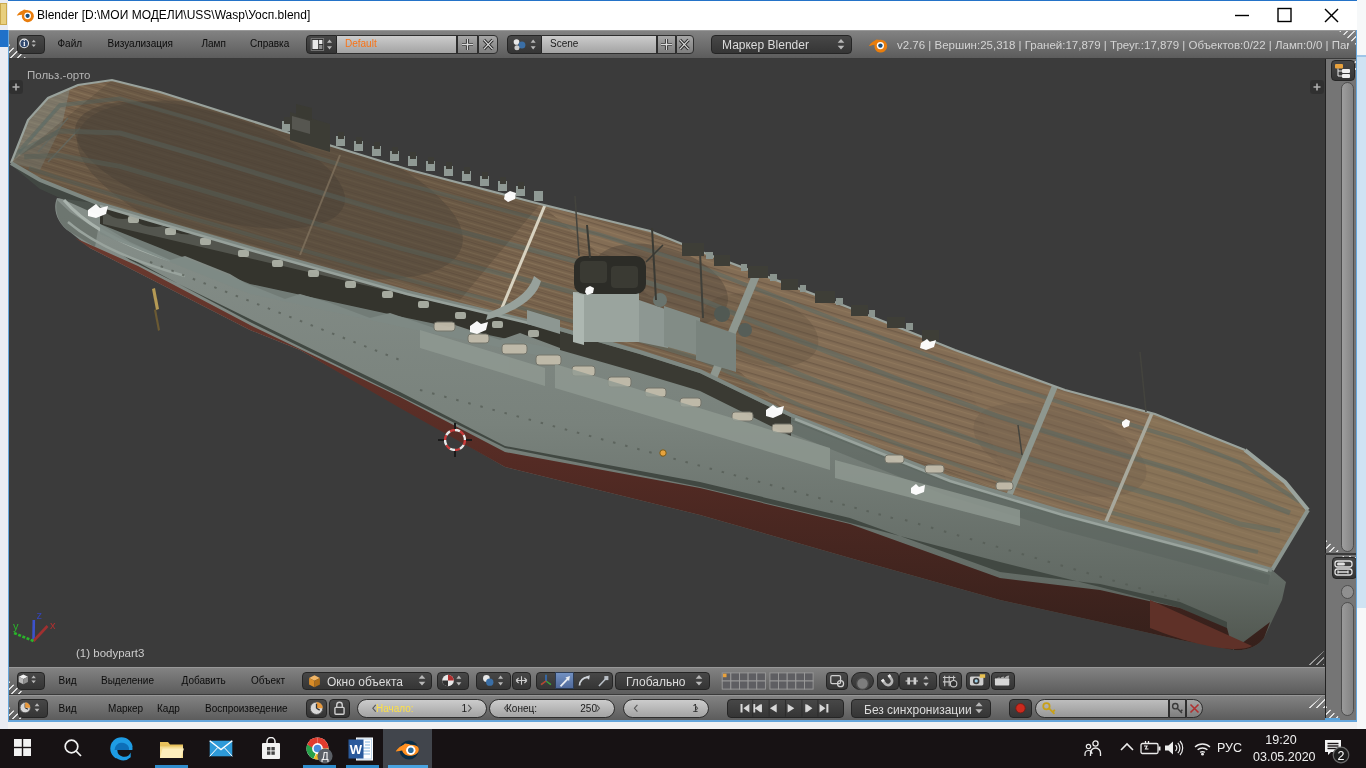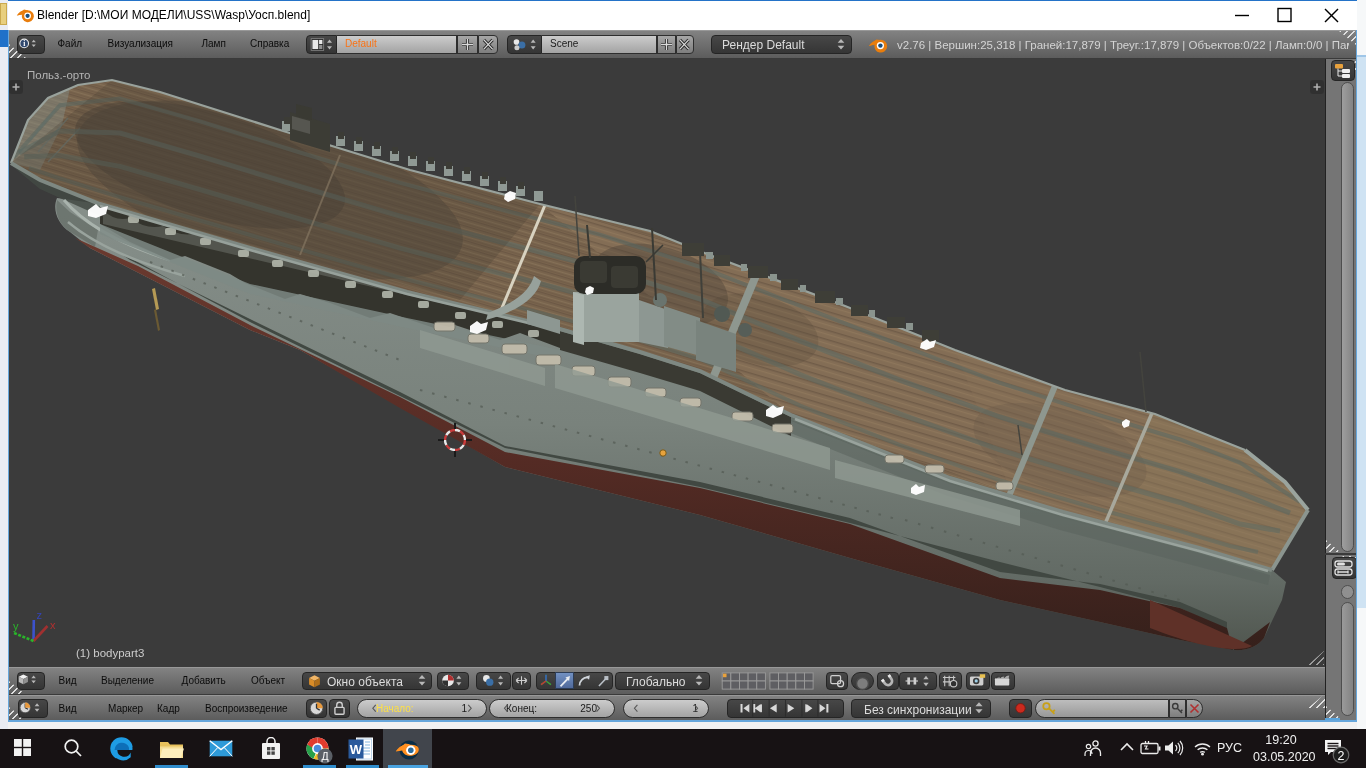--- a/index.html
+++ b/index.html
@@ -126,21 +126,21 @@
     <path d="M11.5 5.5 V17.5 M5.5 11.5 H17.5" stroke="#2a2a2a" stroke-width="3.4"></path>
     <path d="M11.5 5.5 V17.5 M5.5 11.5 H17.5" stroke="#dadada" stroke-width="1.4"></path>
   </svg>
   <div class="gbtn abs" style="left:676px;top:34.5px;width:17.5px;height:19px;border-radius:0 4px 4px 0"></div>
   <svg class="abs" style="left:673px;top:33.5px" width="23" height="21" viewBox="0 0 23 23">
     <path d="M6.5 6.5 L16 16.5 M16 6.5 L6.5 16.5" stroke="#2a2a2a" stroke-width="3.4"></path>
     <path d="M6.5 6.5 L16 16.5 M16 6.5 L6.5 16.5" stroke="#dadada" stroke-width="1.4"></path>
   </svg>
 
   <div class="dbtn abs" style="left:710.5px;top:34.5px;width:141px;height:19px"></div>
-  <div class="wtxt" style="left:722px;top:38px">Рендер Default</div>
+  <div class="wtxt" style="left:722px;top:38px">Маркер Blender</div>
   <svg class="abs" style="left:834px;top:36.5px" width="14" height="15" viewBox="0 0 14 18">
     <path d="M3 7 L7 2.4 L11 7 Z" fill="#b8b8b8"></path>
     <path d="M3 10.5 L7 15 L11 10.5 Z" fill="#b8b8b8"></path>
   </svg>
 
   <svg class="abs" style="left:868px;top:35.5px" width="20" height="18" viewBox="0 0 20 18">
     <path d="M12.6 3.8 A6.4 6.4 0 1 1 6.6 8.5 L0.9 10 C2.8 6.6 5.8 4.6 9.2 4 Z" fill="#e87d0d"></path>
     <path d="M1 9.8 L8.4 3.4 L13 4.2 L6.8 8.6 Z" fill="#e87d0d"></path>
     <circle cx="12.4" cy="9.6" r="3.6" fill="#fff"></circle>
     <circle cx="12.4" cy="9.6" r="2.2" fill="#1b4e7b"></circle>

